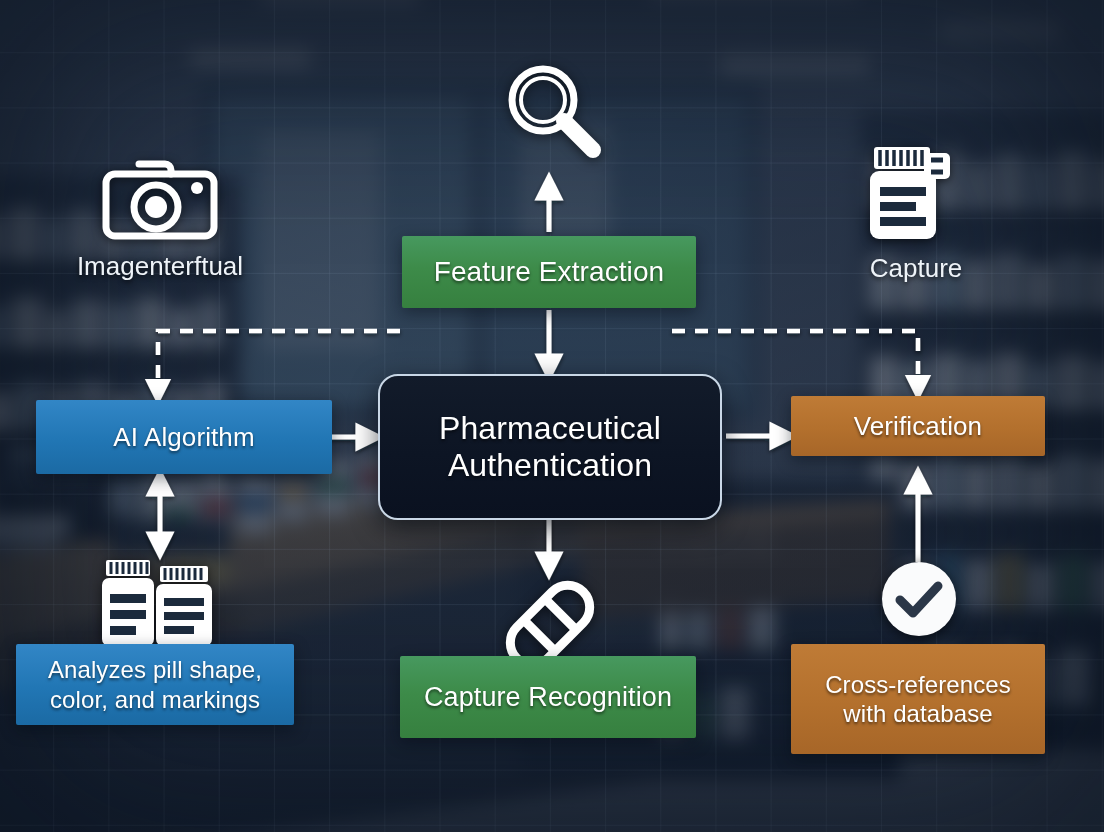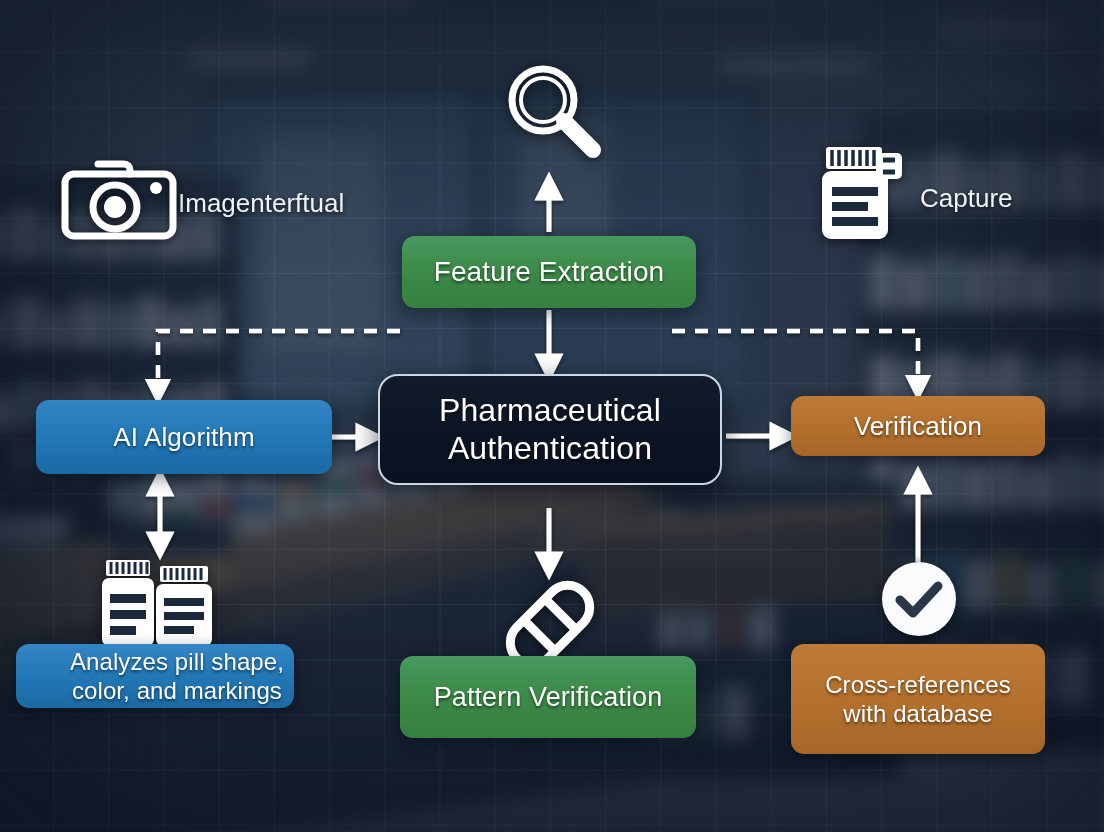--- a/index.html
+++ b/index.html
@@ -24,46 +24,46 @@
       linear-gradient(to bottom, rgba(168,196,224,.085) 1px, transparent 1px);
     background-size:55.2px 55.2px;
     background-position:-2px -3px;
   }
   .vig{position:absolute;inset:0;box-shadow:inset 0 0 170px 60px rgba(8,14,26,.55);}
 
   
   .node{
     position:absolute;box-sizing:border-box;
     display:flex;align-items:center;justify-content:center;text-align:center;
-    color:#fff;border-radius:13px;
+    color:#fff;border-radius:2px;
     text-shadow:0 2px 3px rgba(0,0,0,.55);
     letter-spacing:.1px;
     box-shadow:0 5px 16px rgba(4,10,20,.45);
   }
   .node.blue{background:linear-gradient(180deg,#3286c6 0%,#2176b4 55%,#1b6aa4 100%);}
   .node.green{background:linear-gradient(180deg,#47995f 0%,#3d8b49 45%,#36803f 100%);}
   .node.orange{background:linear-gradient(180deg,#bf7b36 0%,#b3702d 55%,#a76628 100%);}
   .node.dark{
     background:linear-gradient(180deg,#121b2a 0%,#0d1524 55%,#0a1120 100%);
     border:2.5px solid #c9d7e6;border-radius:20px;
     box-shadow:0 8px 26px rgba(2,6,14,.6);
   }
 
   
   #n-feature{left:402px;top:236px;width:294px;height:72px;font-size:28px;}
-  #n-center {left:378px;top:374px;width:344px;height:111px;font-size:32px;line-height:1.16;font-weight:400;}
+  #n-center {left:378px;top:374px;width:344px;height:146px;font-size:32px;line-height:1.16;font-weight:400;}
   #n-ai     {left:36px; top:400px;width:296px;height:74px;font-size:26px;}
   #n-verify {left:791px;top:396px;width:254px;height:60px;font-size:26px;}
   #n-pattern{left:400px;top:656px;width:296px;height:82px;font-size:27px;}
-  #n-analyz {left:16px; top:644px;width:278px;height:64px;font-size:24px;line-height:1.22;justify-content:flex-end;}
+  #n-analyz {left:16px; top:644px;width:278px;height:81px;font-size:24px;line-height:1.22;}
   #n-cross  {left:791px;top:644px;width:254px;height:110px;font-size:24px;line-height:1.22;}
   .node .txt{padding:0 10px;white-space:pre-line;}
 
   
-  .icon-group{position:absolute;display:flex;flex-direction:row;align-items:center;}
+  .icon-group{position:absolute;display:flex;flex-direction:column;align-items:center;}
   .icon-group .cap{
     color:#eef3f8;font-size:26px;margin-top:6px;
     text-shadow:0 2px 5px rgba(0,0,0,.75);white-space:nowrap;
   }
   #g-image{left:60px;top:155px;width:200px;}
   #g-capture{left:816px;top:143px;width:200px;text-align:center;}
   .ico{filter:drop-shadow(0 2px 5px rgba(0,0,0,.6));}
 
   
   .float-ico{position:absolute;filter:drop-shadow(0 2px 6px rgba(0,0,0,.6));}
@@ -525,21 +525,21 @@
 
   <div class="node blue" id="n-ai">
     <span class="txt">AI Algorithm</span>
   </div>
 
   <div class="node orange" id="n-verify">
     <span class="txt">Verification</span>
   </div>
 
   <div class="node green" id="n-pattern">
-    <span class="txt">Pattern Verification</span>
+    <span class="txt">Capture Recognition</span>
   </div>
 
   <div class="node blue" id="n-analyz">
     <span class="txt">Analyzes pill shape,
 color, and markings</span>
   </div>
 
   <div class="node orange" id="n-cross">
     <span class="txt">Cross-references
 with database</span>

